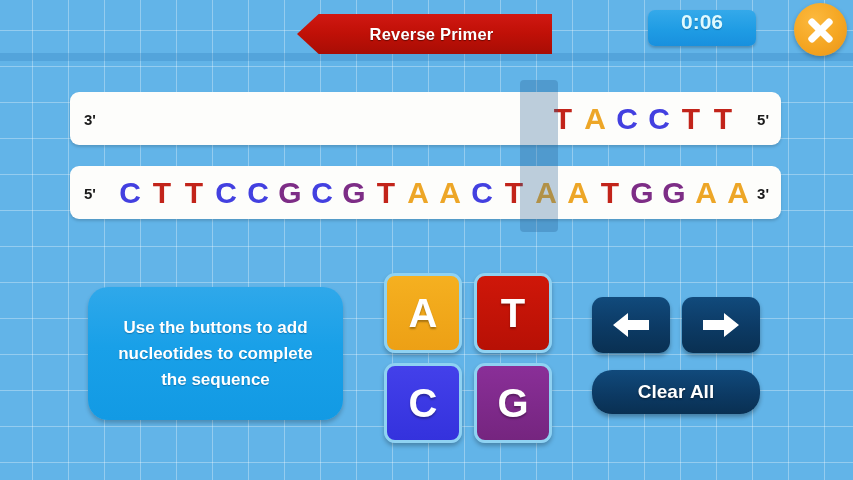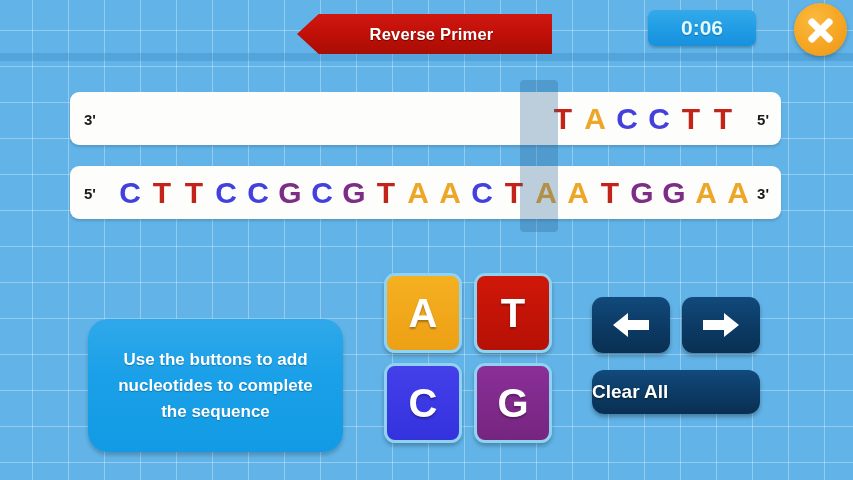--- a/index.html
+++ b/index.html
@@ -74,21 +74,21 @@
 
   
   .timer {
     position: absolute;
     left: 648px; top: 10px;
     width: 108px; height: 36px;
     border-radius: 7px;
     background: linear-gradient(to bottom, #34a9ea 0%, #1f9ce4 55%, #1890de 100%);
     box-shadow: 0 2px 3px rgba(0,0,0,0.22);
     display: flex;
-    align-items: center;
+    align-items: flex-start;
     justify-content: center;
     color: #dffaff;
     font-size: 21px;
     font-weight: bold;
     text-shadow: 0 1px 1px rgba(0,60,100,0.45);
   }
 
   
   .close-btn {
     position: absolute;
@@ -170,21 +170,20 @@
     left: 88px; top: 287px;
     width: 255px; height: 133px;
     border-radius: 20px;
     background: linear-gradient(to bottom, #2fa8ea 0%, #19a0e8 45%, #129ae4 100%);
     box-shadow: 0 3px 4px rgba(0,0,0,0.22);
     display: flex;
     align-items: center;
     justify-content: center;
     box-sizing: border-box;
     padding: 6px 16px;
-    margin-top: 32px;
   }
   .hint-text {
     color: #ffffff;
     font-size: 17px;
     font-weight: bold;
     line-height: 26px;
     text-align: center;
     text-shadow: 0 1px 1px rgba(0,60,100,0.4);
   }
 
@@ -221,26 +220,26 @@
     justify-content: center;
   }
   #nav-left  { left: 592px; top: 297px; }
   #nav-right { left: 682px; top: 297px; }
   .arrow-glyph { display:block; }
 
   .clear-btn {
     position: absolute;
     left: 592px; top: 370px;
     width: 168px; height: 44px;
-    border-radius: 12px;
+    border-radius: 20px;
     background: linear-gradient(to bottom, #114a7c 0%, #0c3a64 55%, #093052 100%);
     box-shadow: 0 3px 4px rgba(0,0,0,0.3);
     display: flex;
     align-items: center;
-    justify-content: flex-start;
+    justify-content: center;
     color: #ffffff;
     font-size: 19px;
     font-weight: bold;
     text-shadow: 0 1px 2px rgba(0,0,0,0.5);
   }
 </style>
 </head>
 <body>
 
 <div id="stage">

